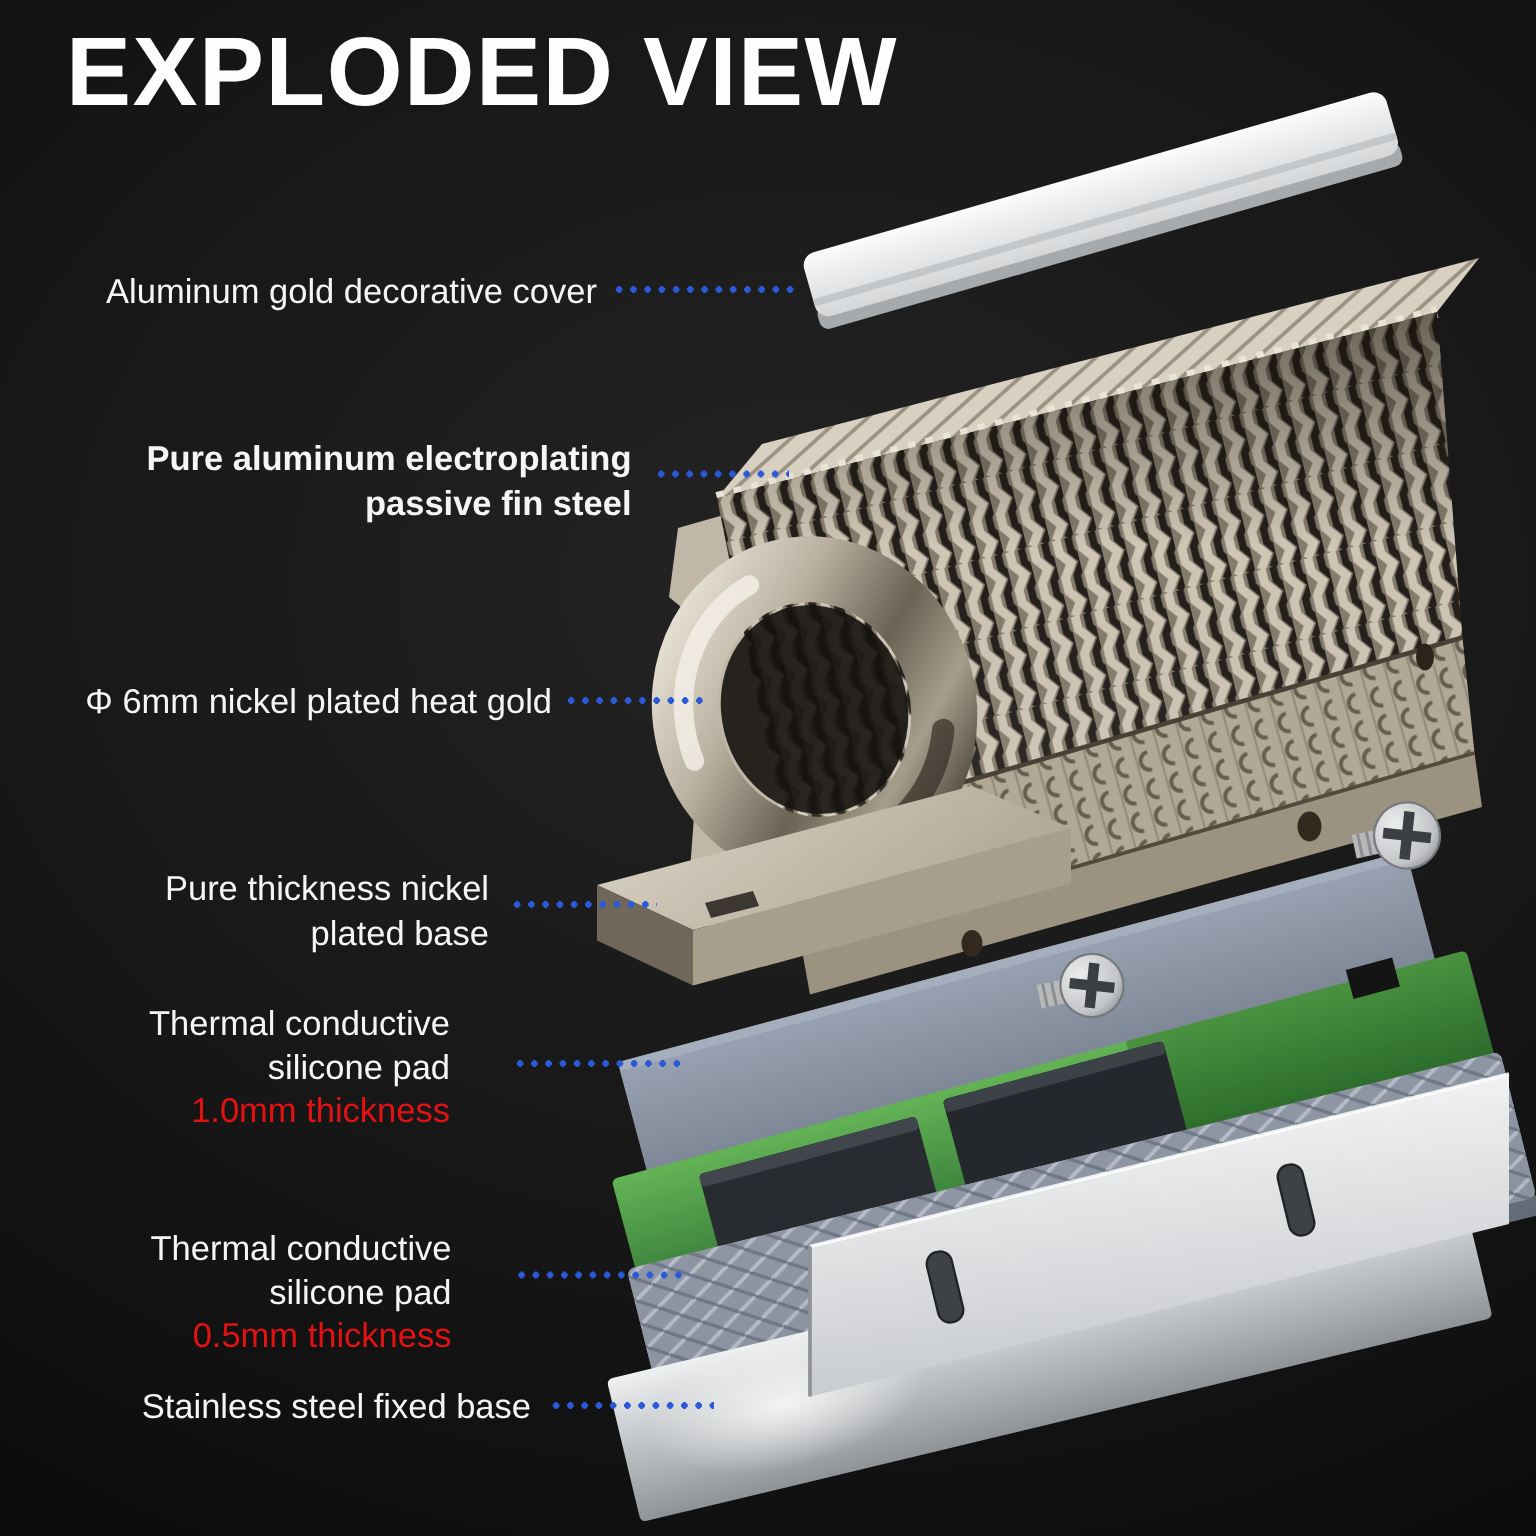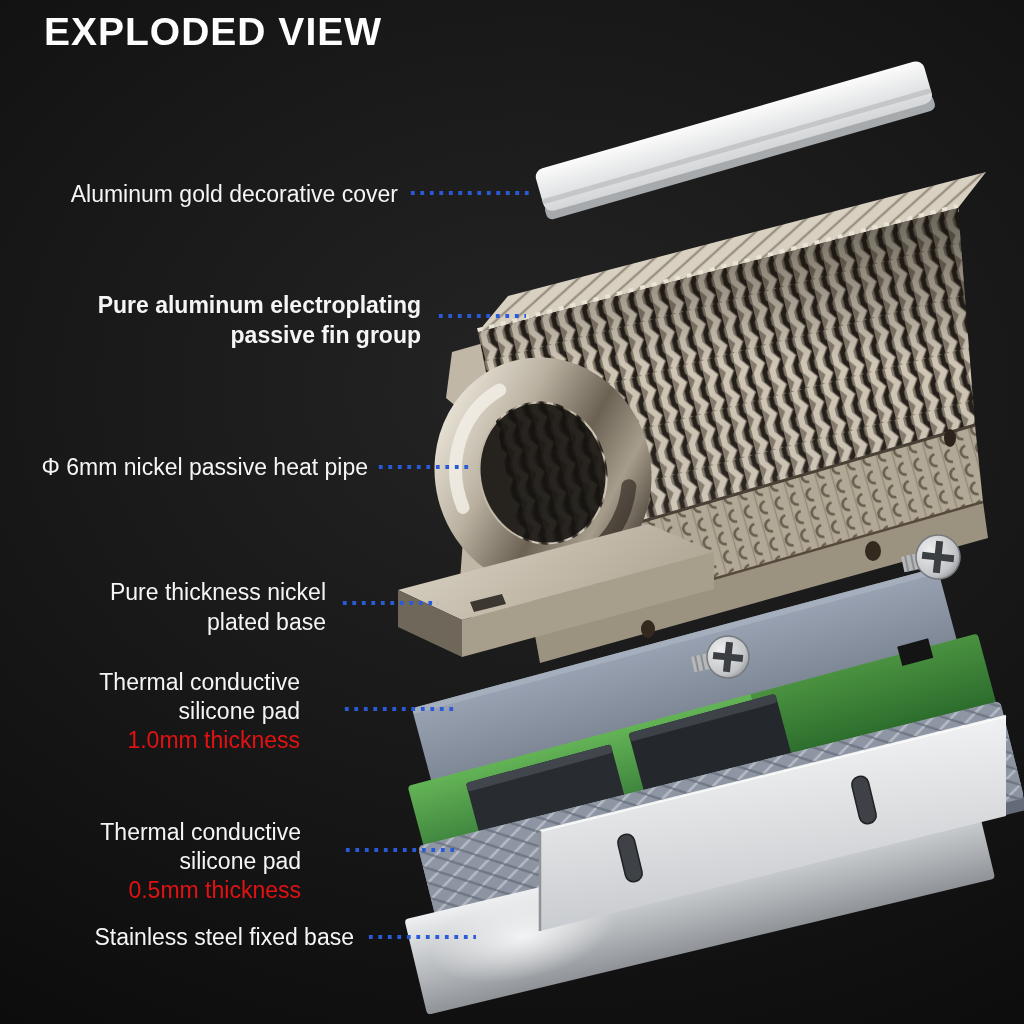--- a/index.html
+++ b/index.html
@@ -8,21 +8,21 @@
     font-family:"Liberation Sans","DejaVu Sans",sans-serif;
     background:#0d0d0d;
   }
   .stage{
     position:relative;width:1024px;height:1024px;
     background:radial-gradient(ellipse 980px 760px at 52% 38%, #242424 0%, #171717 55%, #0c0c0c 100%);
   }
   .stage svg{position:absolute;left:0;top:0;}
   .title{
     position:absolute;left:44px;top:10px;
-    font-size:39px;font-weight:bold;letter-spacing:1px;color:#fdfdfd;
+    font-size:65px;font-weight:bold;letter-spacing:1px;color:#fdfdfd;
     white-space:nowrap;
   }
   .label{
     position:absolute;text-align:right;color:#f5f5f5;
     font-size:23px;line-height:30px;white-space:nowrap;
   }
   .label span{display:block;}
   .label .red{color:#e31212;}
   .l1{top:179px;right:626px;text-align:center;}
   .l2{top:290px;right:603px;font-weight:bold;}
@@ -218,24 +218,24 @@
     </g>
   </svg>
 
   <div class="title">EXPLODED VIEW</div>
 
   <div class="label l1">
     <span>Aluminum gold decorative cover</span>
   </div>
   <div class="label l2">
     <span>Pure aluminum electroplating</span>
-    <span>passive fin group</span>
+    <span>passive fin steel</span>
   </div>
   <div class="label l3">
-    <span>Φ 6mm nickel passive heat pipe</span>
+    <span>Φ 6mm nickel plated heat gold</span>
   </div>
   <div class="label l4">
     <span>Pure thickness nickel</span>
     <span>plated base</span>
   </div>
   <div class="label l5">
     <span>Thermal conductive</span>
     <span>silicone pad</span>
     <span class="red">1.0mm thickness</span>
   </div>

